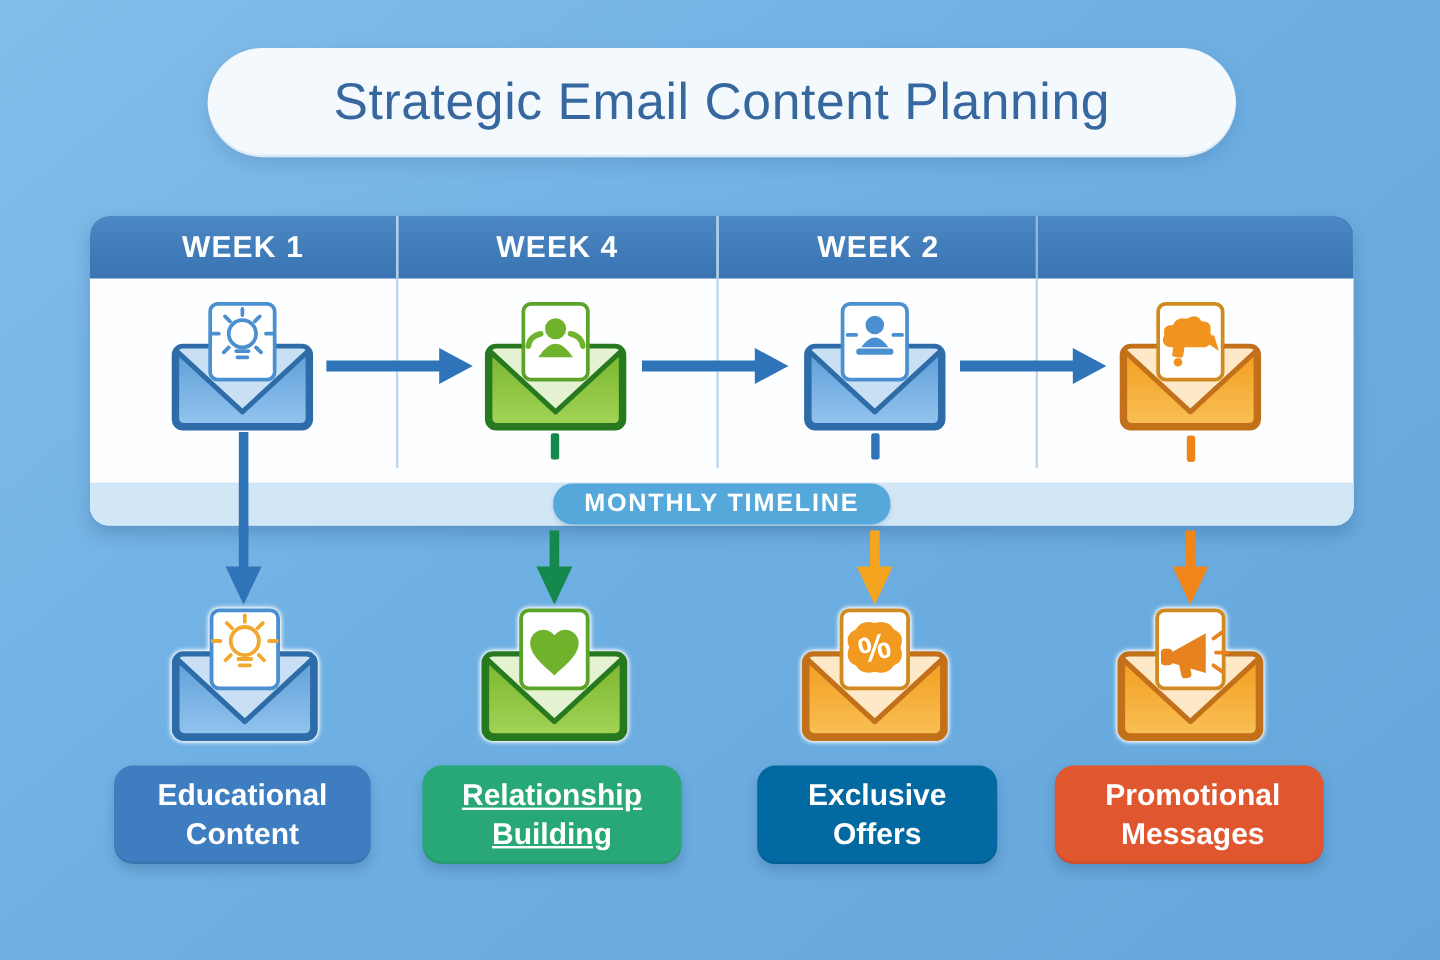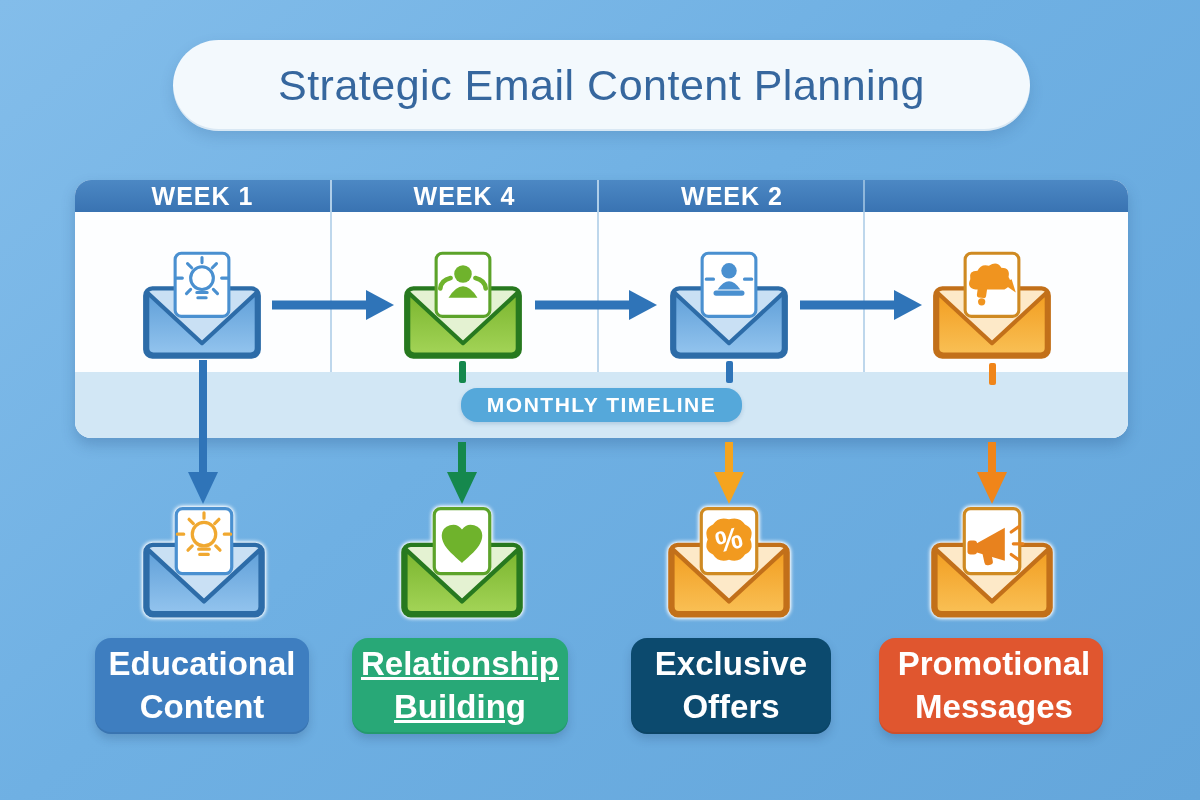--- a/index.html
+++ b/index.html
@@ -23,37 +23,37 @@
     color:#36679e;white-space:nowrap;
   }
 
   
   .panel{
     position:absolute;left:75px;top:180px;width:1053px;height:258px;
     background:#fdfeff;border-radius:16px;
     box-shadow:0 7px 14px rgba(35,75,125,.28);
   }
   .panel-header{
-    position:absolute;left:0;top:0;width:100%;height:32px;
+    position:absolute;left:0;top:0;width:100%;height:52px;
     background:linear-gradient(180deg,#4c88c4 0%,#3973b2 100%);
     border-radius:16px 16px 0 0;
     display:flex;
   }
   .week-cell{
     display:flex;align-items:center;justify-content:center;
     color:#ffffff;font-weight:bold;font-size:25px;letter-spacing:1px;
   }
   .week-cell + .week-cell{border-left:2px solid rgba(215,235,250,.85);}
   .w1{width:255px}.w2{width:265px}.w3{width:266px}.w4{flex:1}
   .col-divider{
     position:absolute;top:0;width:2px;height:210px;
     background:rgba(168,202,230,.75);
   }
   .panel-strip{
-    position:absolute;left:0;bottom:0;width:100%;height:66px;
+    position:absolute;left:0;bottom:0;width:100%;height:36px;
     background:#d2e7f5;border-radius:0 0 16px 16px;
     display:flex;align-items:center;justify-content:center;
   }
   .timeline-badge{
     background:#55a8da;border-radius:16px;
     padding:5px 26px;color:#ffffff;font-weight:bold;
     font-size:21px;letter-spacing:1.5px;
     box-shadow:0 2px 4px rgba(40,90,140,.2);
   }
 
@@ -64,23 +64,23 @@
   .env-bottom svg{filter:drop-shadow(0 0 2px #ffffff) drop-shadow(0 0 1px #ffffff);}
 
   
   .harrow{position:absolute;top:287px;width:126px;height:36px;color:#2f74b8;}
   .varrow{position:absolute;top:440px;width:36px;height:68px;}
   .tick{position:absolute;width:7px;height:22px;top:361px;border-radius:2px;}
   .through-line{position:absolute;width:8px;top:360px;height:86px;}
 
   
   .cat-box{
-    position:absolute;top:638px;height:96px;border-radius:16px;
+    position:absolute;top:638px;height:82px;border-radius:16px;
     display:flex;align-items:center;justify-content:center;text-align:center;
-    color:#ffffff;font-weight:bold;font-size:33px;line-height:1.3;
+    color:#ffffff;font-weight:bold;font-size:25px;line-height:1.3;
     box-shadow:0 5px 10px rgba(30,60,100,.22), inset 0 -2px 0 rgba(0,0,0,.08);
     padding:0 10px;box-sizing:border-box;
   }
 </style>
 </head>
 <body>
 
 <div class="stage">
 
   <div class="title-pill">
@@ -275,16 +275,16 @@
       <rect x="37" y="33" width="9" height="13" rx="3"></rect>
       <rect x="52" y="42" width="8" height="14" rx="3" transform="rotate(-12 56 49)"></rect>
       <path d="M78,25 l7,-5 M80,36 h9 M78,46 l7,5" stroke="#e8821e" stroke-width="3" fill="none" stroke-linecap="round"></path>
         </g>
     <path d="M7,41 L60,90 L113,41 L113,95 Q113,101 107,101 L13,101 Q7,101 7,95 Z" fill="url(#gb3)" stroke="#c2701a" stroke-width="4" stroke-linejoin="round"></path>
       </svg>
     </div>
 
   <div class="cat-box" style="left: 95px; width: 214px; background: rgb(62, 126, 192);">Educational Content</div>
   <div class="cat-box" style="left: 352px; width: 216px; background: rgb(40, 168, 119); text-decoration: underline;">Relationship Building</div>
-  <div class="cat-box" style="left: 631px; width: 200px; background: #0c4a6e;">Exclusive Offers</div>
+  <div class="cat-box" style="left: 631px; width: 200px; background: #0369a1; border-radius: 15px;">Exclusive Offers</div>
   <div class="cat-box" style="left: 879px; width: 224px; background: rgb(224, 86, 47); padding-left: 16px;">Promotional Messages</div>
 
 </div>
 
 </body></html>

